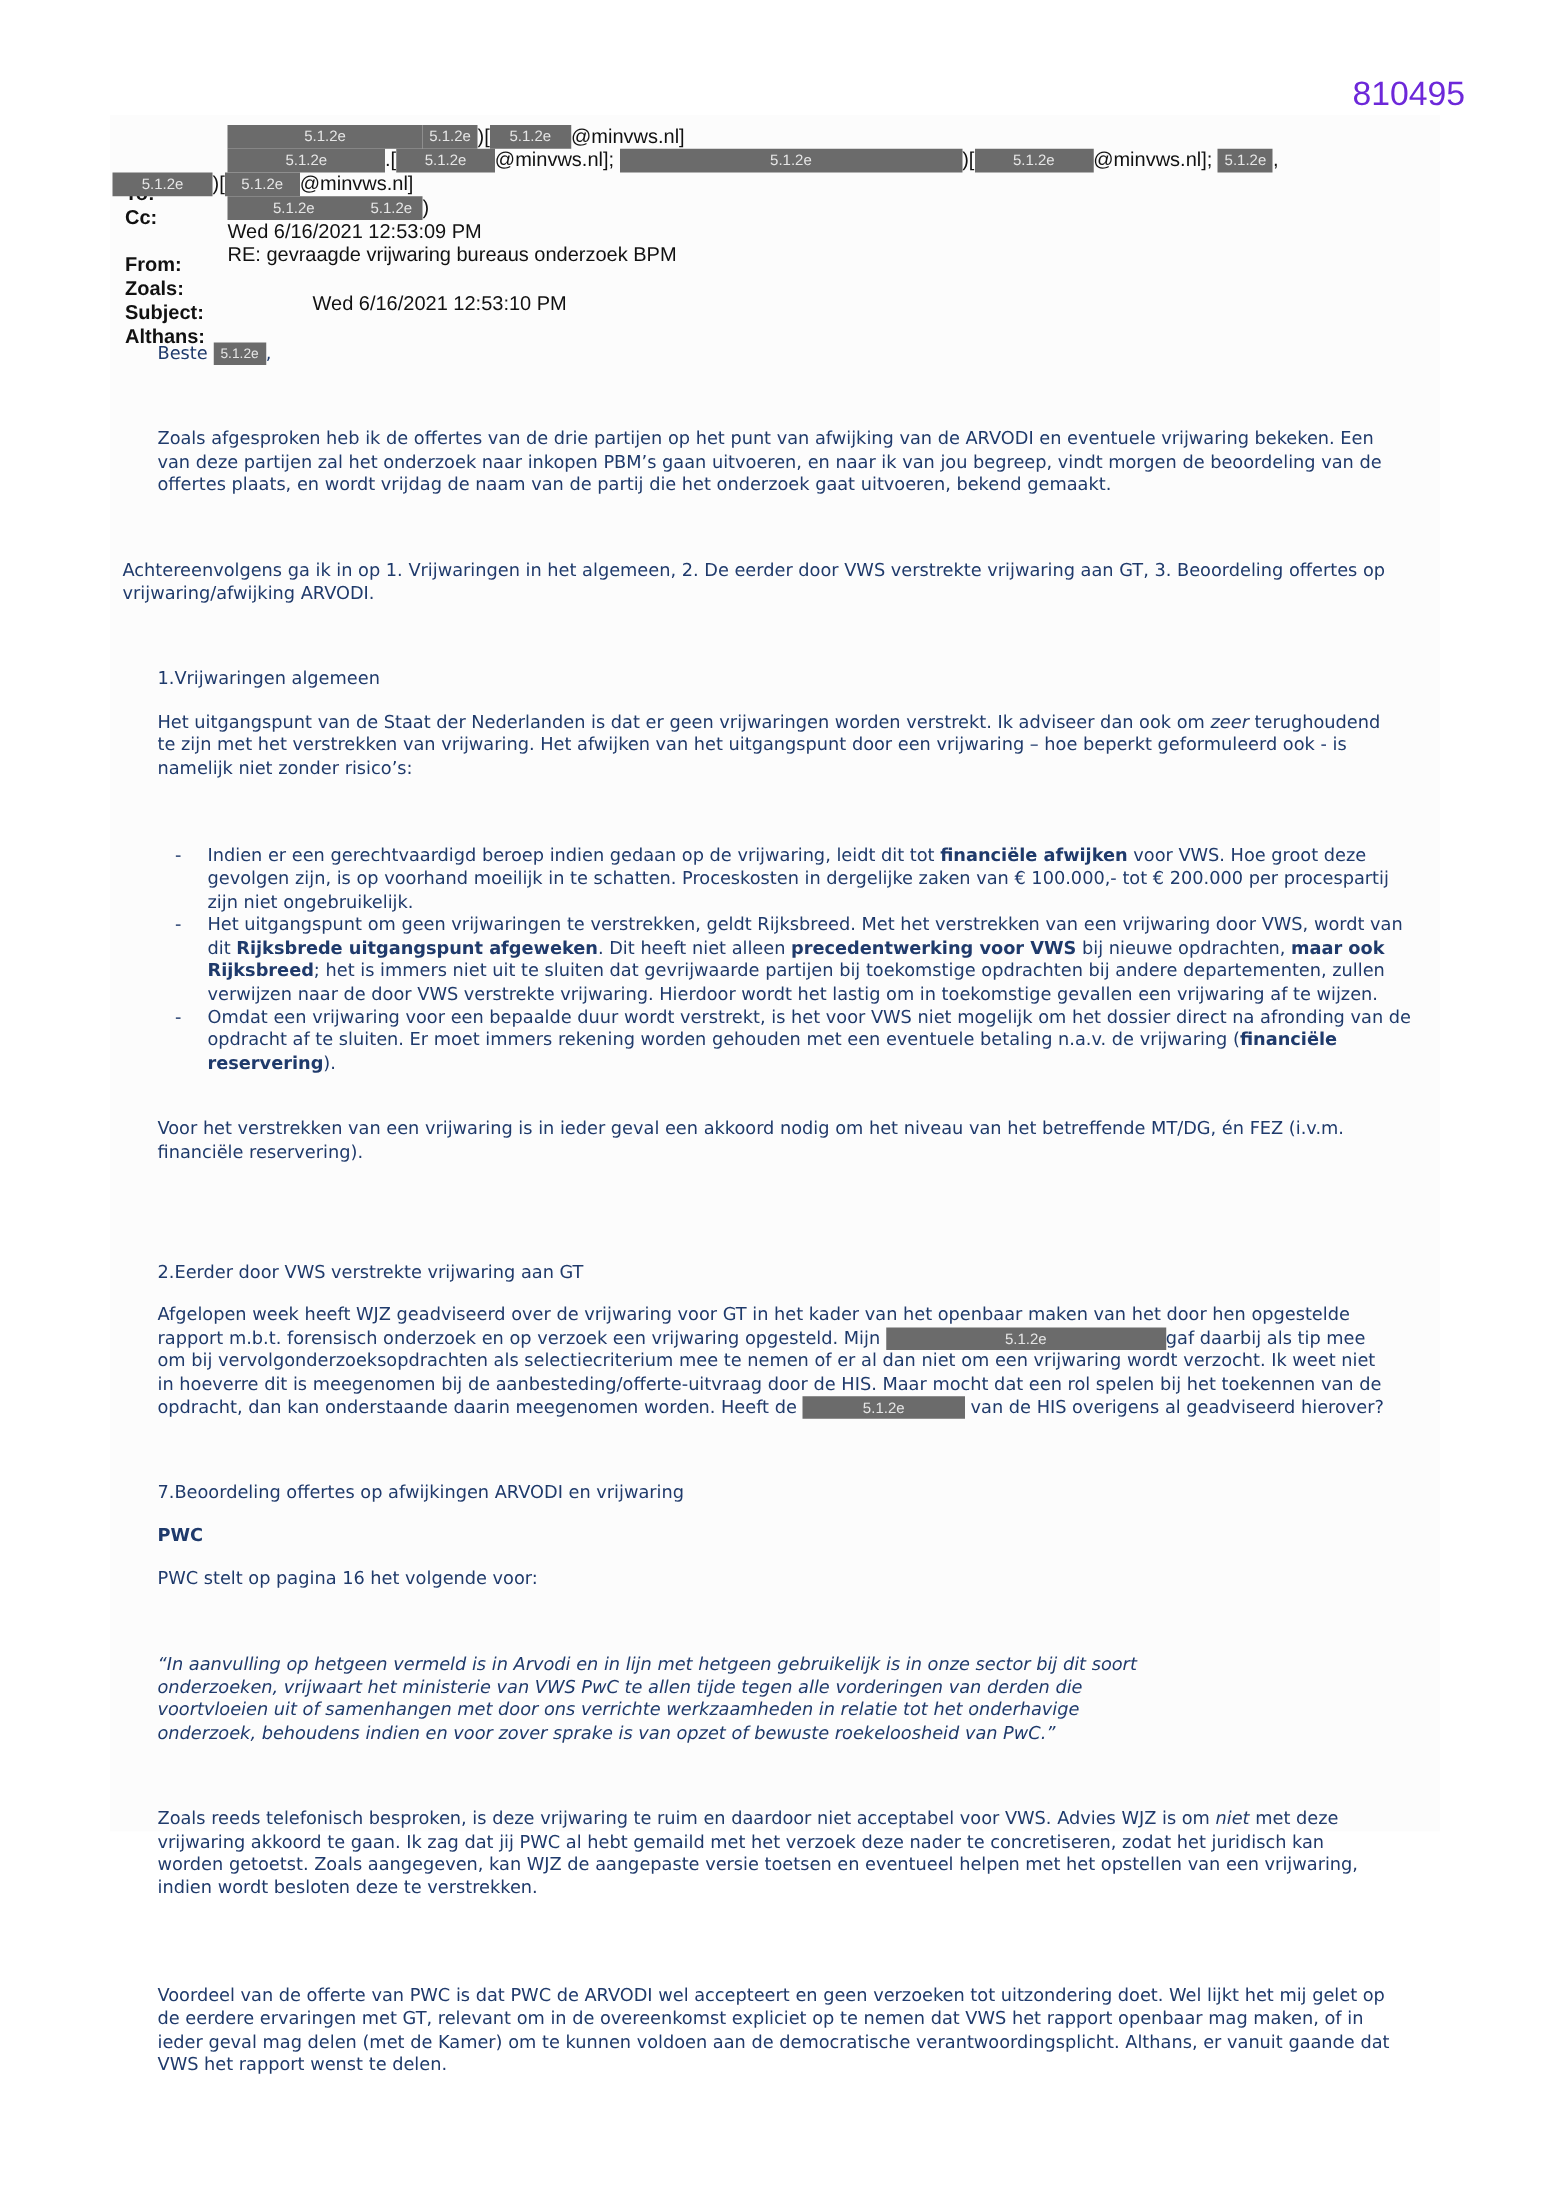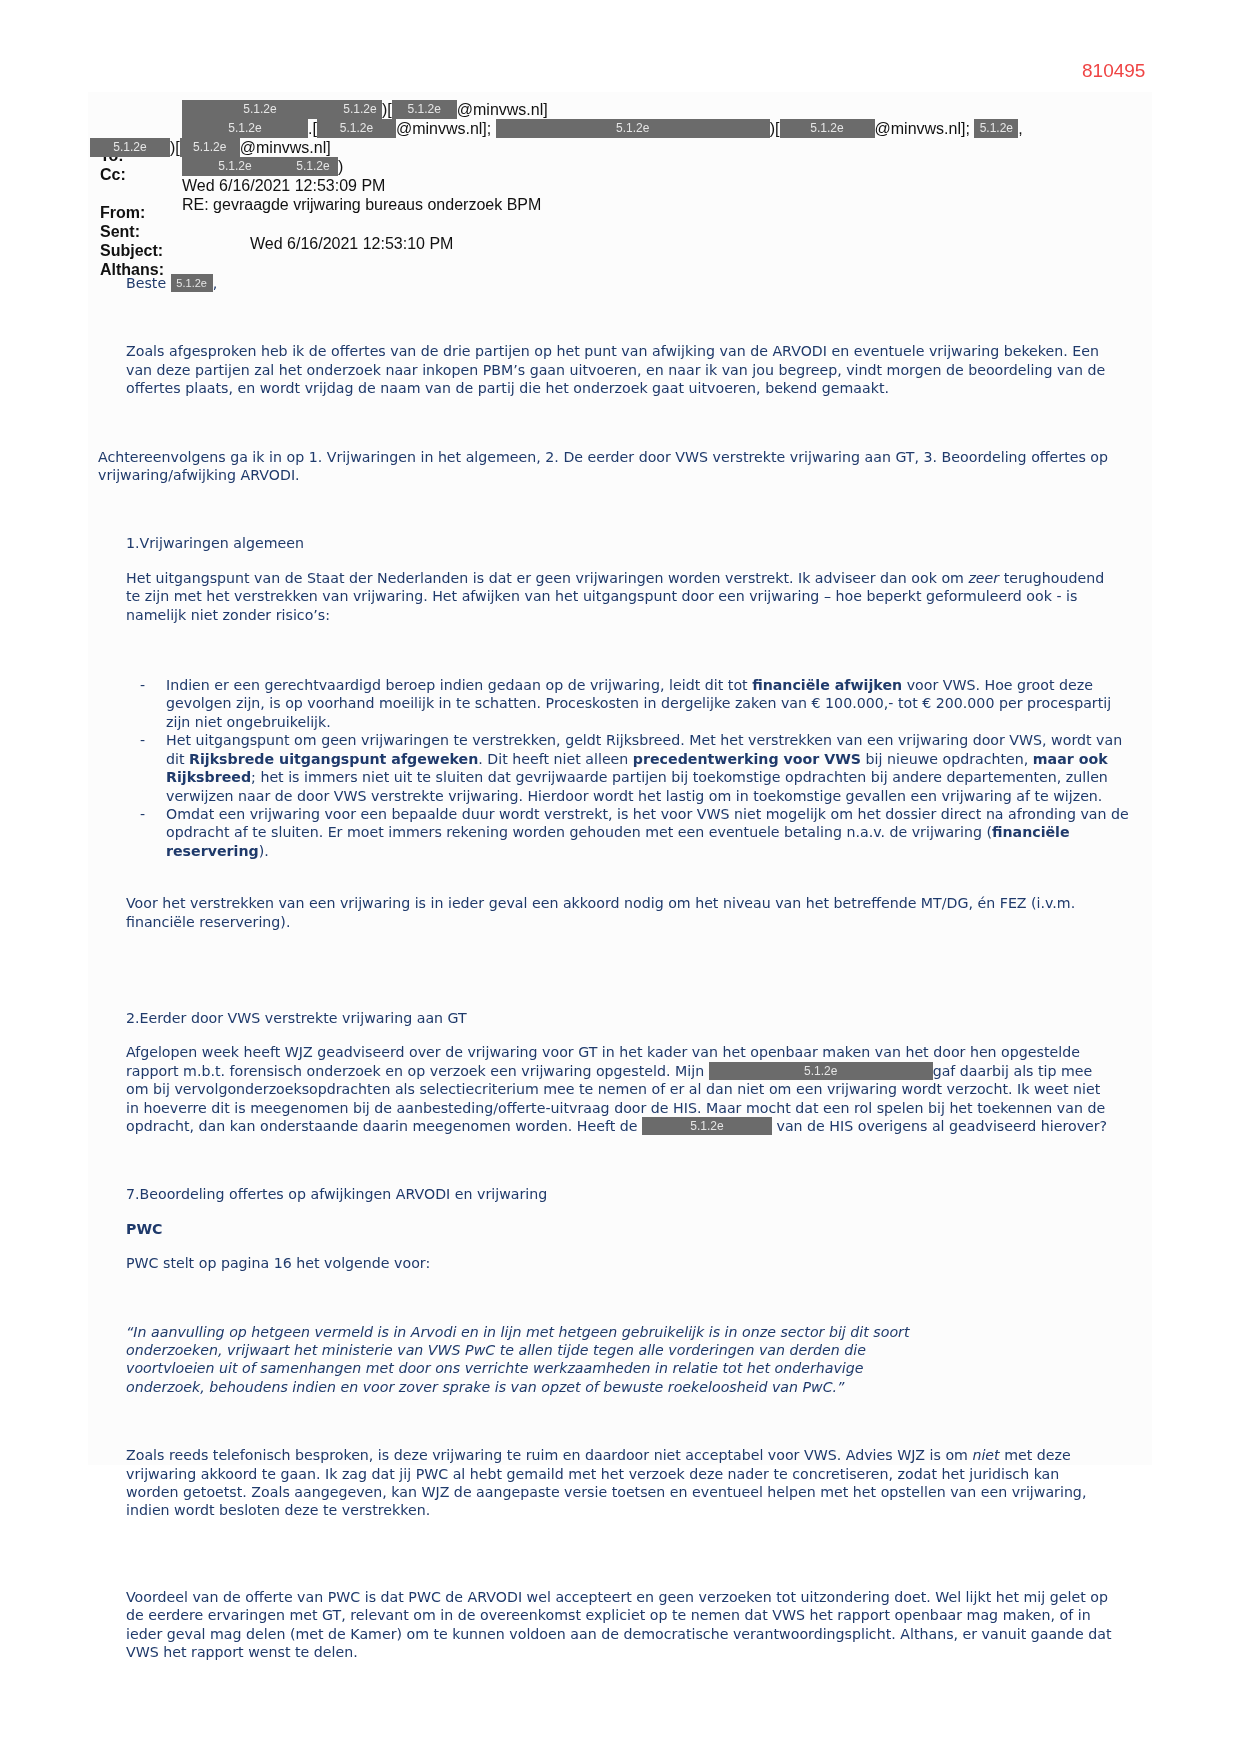--- a/index.html
+++ b/index.html
@@ -1,19 +1,19 @@
 <!DOCTYPE html>
 <html><head>
 <meta charset="utf-8">
 <style>
   html, body { margin: 0; padding: 0; background: #ffffff; }
   body { width: 1241px; height: 1754px; position: relative; overflow: hidden; }
   .page-num {
     position: absolute; left: 1082px; top: 60px;
-    font-family: "Liberation Sans", sans-serif; font-size: 19px; color: #ef4444;
+    font-family: "Liberation Sans", sans-serif; font-size: 27px; color: #6d28d9;
   }
   .sheet {
     position: absolute; left: 88px; top: 92px; width: 1064px; height: 1373px;
     background: #fcfcfc;
   }
   .hdr {
     position: absolute; left: 100px; top: 100px; width: 1060px;
     font-family: "Liberation Sans", sans-serif; font-size: 16px; color: #111; line-height: 19px;
   }
   .hdr .row { position: relative; height: 19px; white-space: nowrap; }
@@ -70,21 +70,21 @@
   <div class="row" style="margin-left:-10px;">
     <span class="redact" style="width:80px;"><span>5.1.2e</span></span><span>)[</span><span class="redact" style="width:60px;"><span>5.1.2e</span></span><span>@minvws.nl]</span>
   </div>
   <div class="row">
     <span class="lbl">From:</span>
     <span class="val">
       <span class="redact" style="width:106px;"><span>5.1.2e</span></span><span class="redact" style="width:50px;"><span>5.1.2e</span></span><span>)</span>
     </span>
   </div>
   <div class="row">
-    <span class="lbl">Sent:</span>
+    <span class="lbl">Zoals:</span>
     <span class="val">Wed 6/16/2021 12:53:09 PM</span>
   </div>
   <div class="row">
     <span class="lbl">Subject:</span>
     <span class="val">RE: gevraagde vrijwaring bureaus onderzoek BPM</span>
   </div>
   <div class="row">
     <span class="lbl">Althans:</span>
     <span class="val" style="left:150px;margin-top:20px;">Wed 6/16/2021 12:53:10 PM</span>
   </div>

